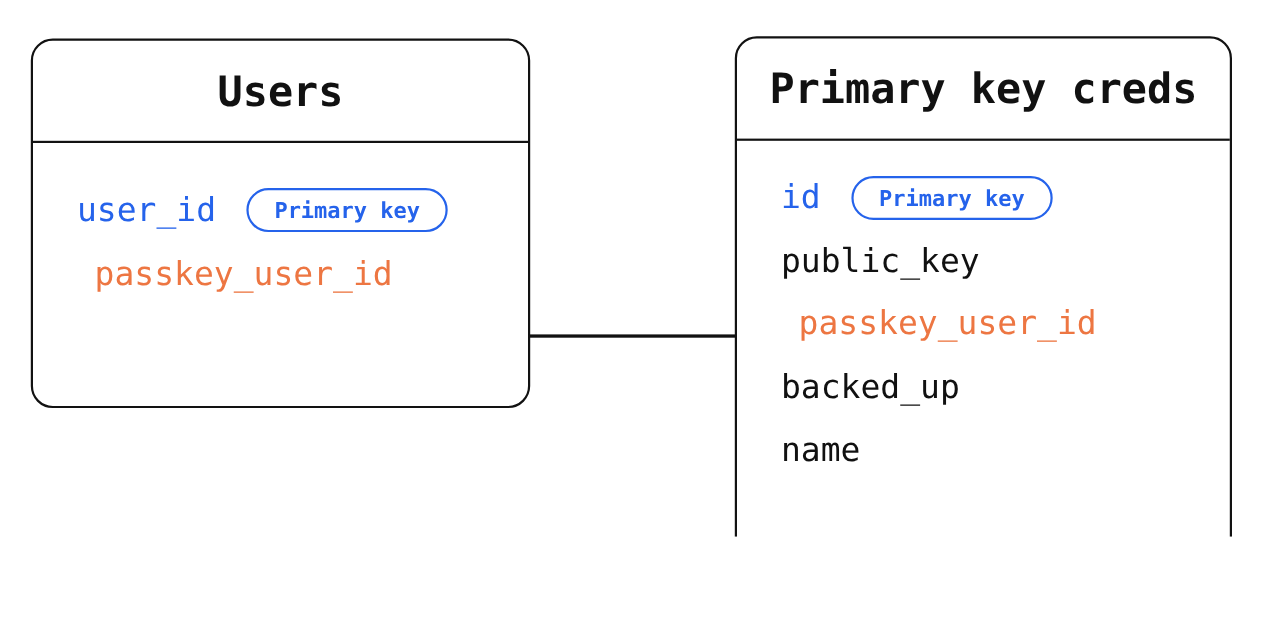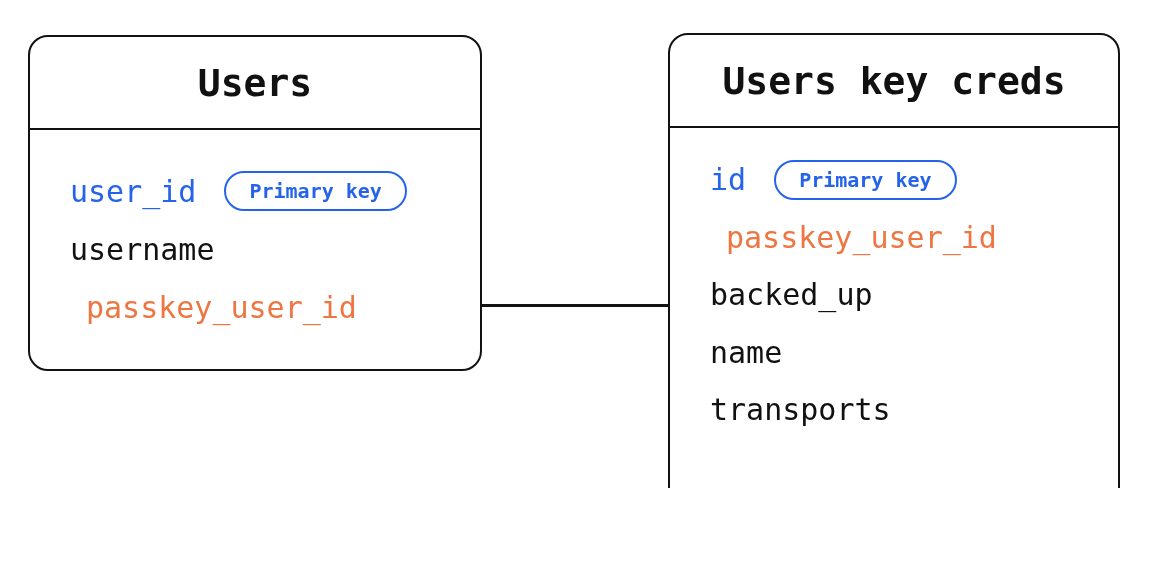--- a/index.html
+++ b/index.html
@@ -74,45 +74,42 @@
 <div class="canvas">
 
   <div class="table-box users">
     <div class="table-header">Users</div>
     <div class="fields">
       <div class="field-row">
         <span class="field-name pk">user_id</span>
         <span class="pk-badge">Primary key</span>
       </div>
       <div class="field-row">
-        <span class="field-name">username</span>
-      </div>
-      <div class="field-row">
         <span class="field-name fk">passkey_user_id</span>
       </div>
     </div>
   </div>
 
   <div class="connector"></div>
 
   <div class="table-box creds">
-    <div class="table-header">Users key creds</div>
+    <div class="table-header">Primary key creds</div>
     <div class="fields">
       <div class="field-row">
         <span class="field-name pk">id</span>
         <span class="pk-badge">Primary key</span>
+      </div>
+      <div class="field-row">
+        <span class="field-name">public_key</span>
       </div>
       <div class="field-row">
         <span class="field-name fk">passkey_user_id</span>
       </div>
       <div class="field-row">
         <span class="field-name">backed_up</span>
       </div>
       <div class="field-row">
         <span class="field-name">name</span>
       </div>
-      <div class="field-row">
-        <span class="field-name">transports</span>
-      </div>
     </div>
   </div>
 
 </div>
 
 </body></html>

